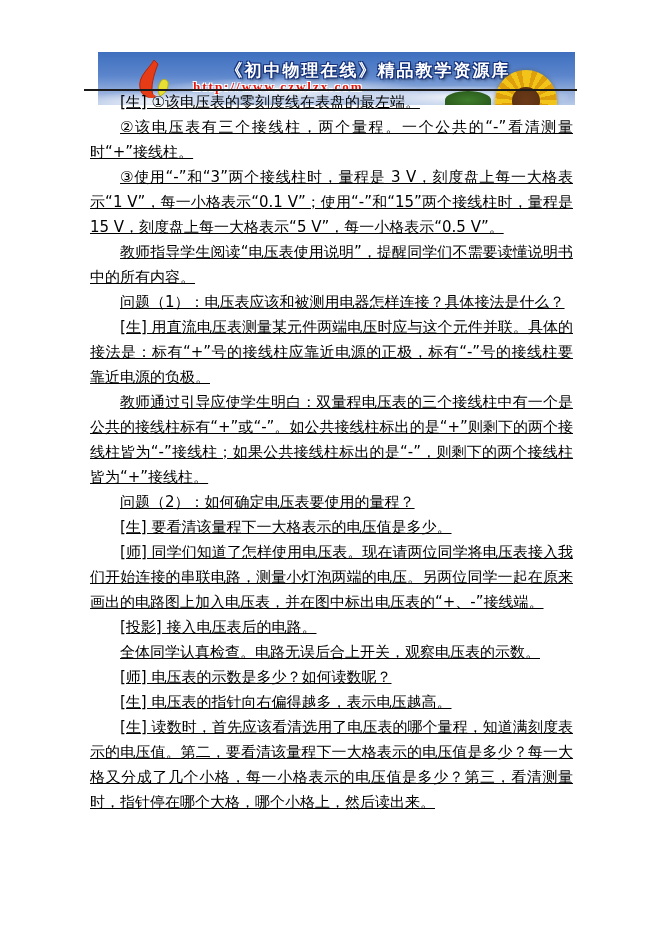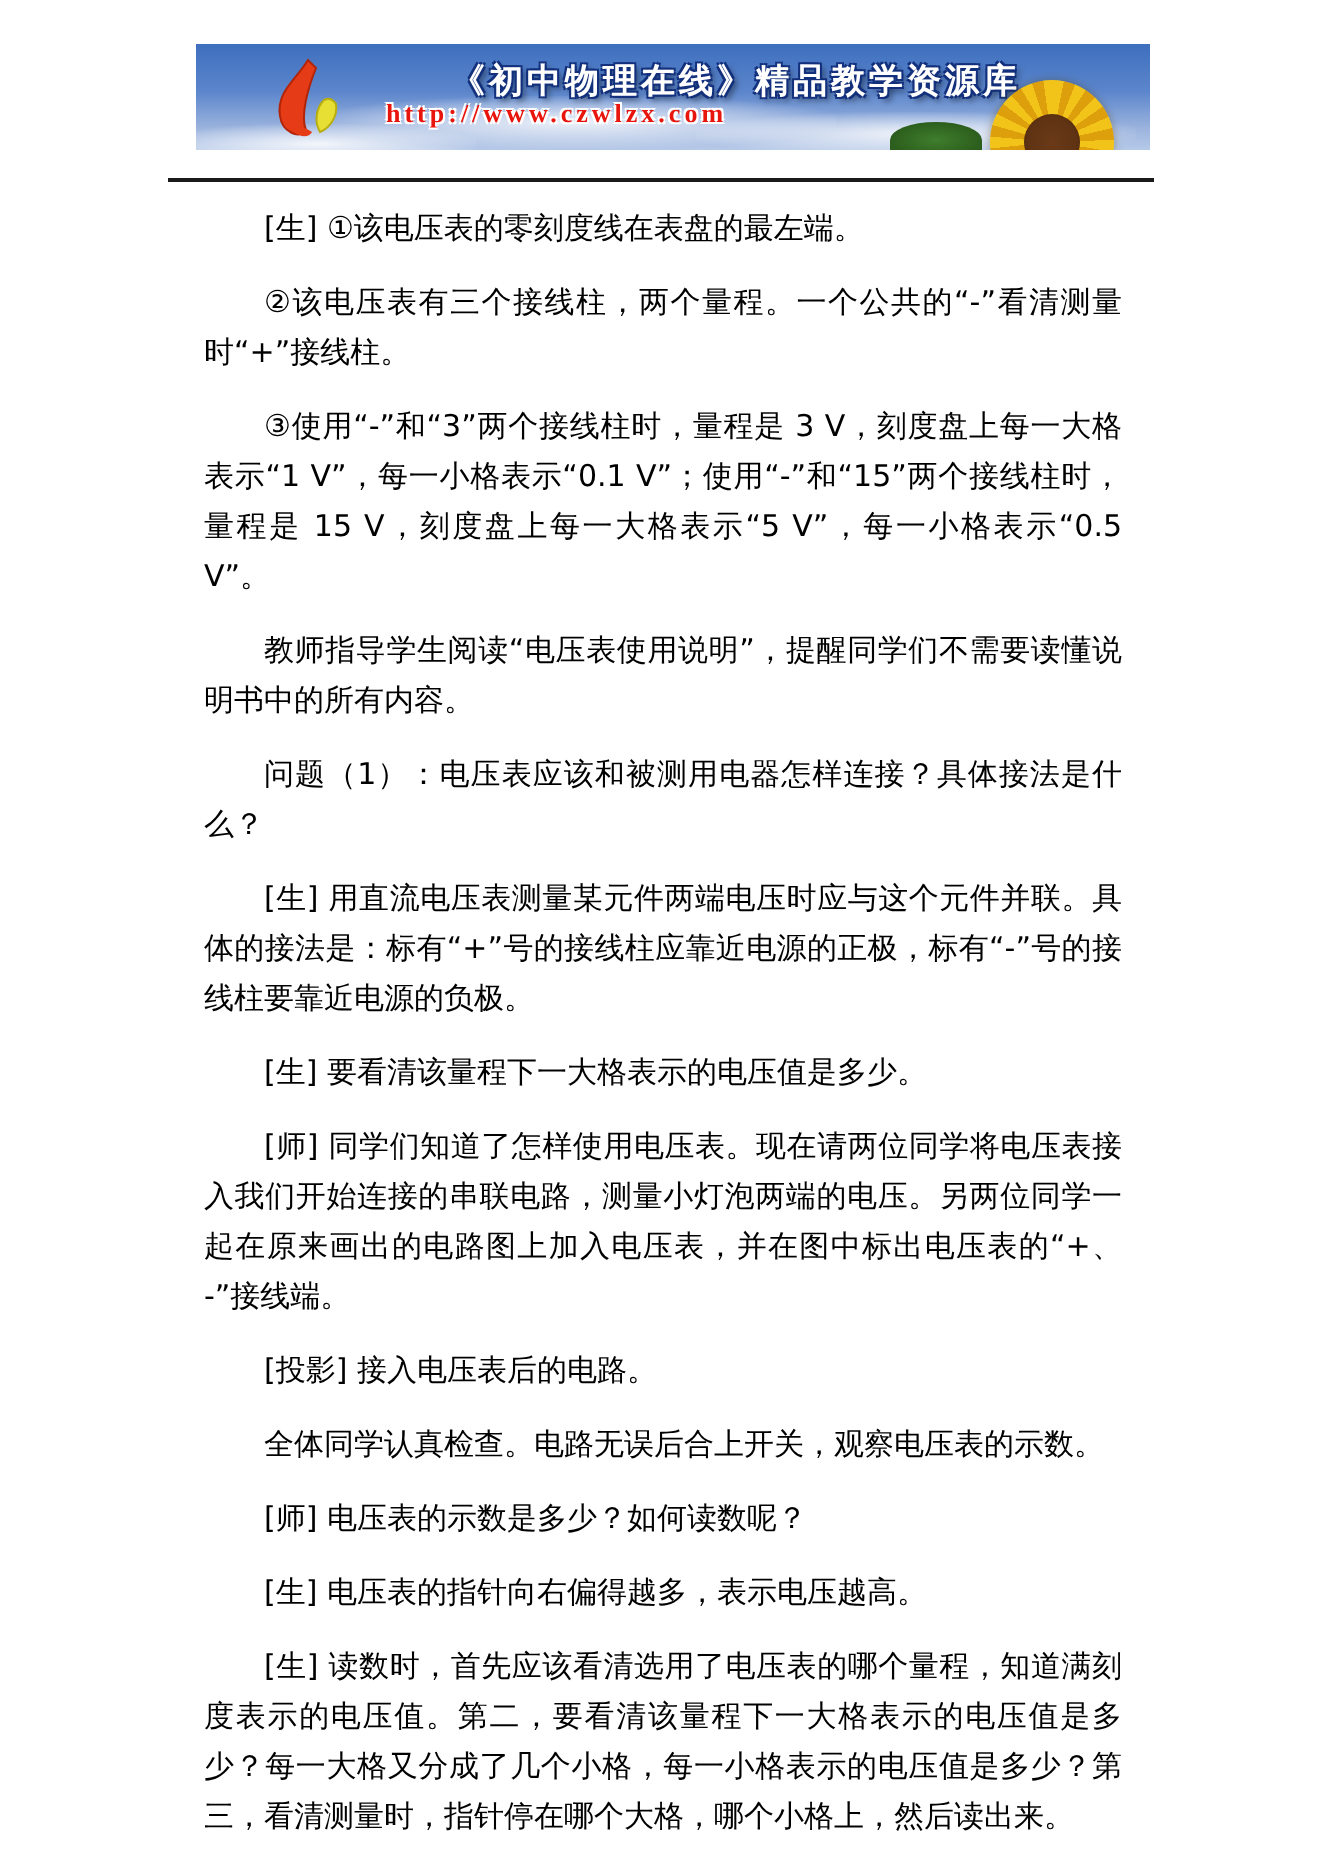--- a/index.html
+++ b/index.html
@@ -10,21 +10,21 @@
     background: #ffffff;
     overflow: hidden;
     font-family: "DejaVu Sans", sans-serif;
     color: #000000;
   }
 
   
   #banner {
     position: absolute;
     left: 98px;
-    top: 22px;
+    top: 52px;
     width: 477px;
     height: 53px;
     overflow: hidden;
     background: linear-gradient(to bottom, #3e6fbe 0%, #5c86cc 45%, #9cb4de 80%, #b6c9e8 100%);
   }
   .cloud {
     position: absolute;
     background: radial-gradient(ellipse at center, rgba(255,255,255,0.85) 0%, rgba(255,255,255,0.25) 55%, rgba(255,255,255,0) 75%);
   }
   .cloud.c1 { left: 60px;  top: 26px; width: 260px; height: 26px; }
@@ -109,23 +109,24 @@
     position: absolute;
     left: 90px;
     top: 90px;
     width: 483px;
     font-size: 15px;
     line-height: 25px;
     text-align: justify;
     color: #000000;
   }
   #doc-body p {
-    margin: 12px;
+    margin: 0;
     text-indent: 2em;
     word-break: break-all;
+    text-decoration: underline;
   }
 </style>
 </head>
 <body>
 
 <div id="page">
 
   <div id="banner">
     <div class="cloud c1"></div>
     <div class="cloud c2"></div>
@@ -146,20 +147,22 @@
 
   <div class="banner-divider"></div>
 
   <div id="doc-body">
     <p>[生] ①该电压表的零刻度线在表盘的最左端。</p>
     <p>②该电压表有三个接线柱，两个量程。一个公共的“-”看清测量时“+”接线柱。</p>
     <p>③使用“-”和“3”两个接线柱时，量程是 3 V，刻度盘上每一大格表示“1 V”，每一小格表示“0.1 V”；使用“-”和“15”两个接线柱时，量程是 15 V，刻度盘上每一大格表示“5 V”，每一小格表示“0.5 V”。</p>
     <p>教师指导学生阅读“电压表使用说明”，提醒同学们不需要读懂说明书中的所有内容。</p>
     <p>问题（1）：电压表应该和被测用电器怎样连接？具体接法是什么？</p>
     <p>[生] 用直流电压表测量某元件两端电压时应与这个元件并联。具体的接法是：标有“+”号的接线柱应靠近电源的正极，标有“-”号的接线柱要靠近电源的负极。</p>
+    <p>教师通过引导应使学生明白：双量程电压表的三个接线柱中有一个是公共的接线柱标有“+”或“-”。如公共接线柱标出的是“+”则剩下的两个接线柱皆为“-”接线柱；如果公共接线柱标出的是“-”，则剩下的两个接线柱皆为“+”接线柱。</p>
+    <p>问题（2）：如何确定电压表要使用的量程？</p>
     <p>[生] 要看清该量程下一大格表示的电压值是多少。</p>
     <p>[师] 同学们知道了怎样使用电压表。现在请两位同学将电压表接入我们开始连接的串联电路，测量小灯泡两端的电压。另两位同学一起在原来画出的电路图上加入电压表，并在图中标出电压表的“+、-”接线端。</p>
     <p>[投影] 接入电压表后的电路。</p>
     <p>全体同学认真检查。电路无误后合上开关，观察电压表的示数。</p>
     <p>[师] 电压表的示数是多少？如何读数呢？</p>
     <p>[生] 电压表的指针向右偏得越多，表示电压越高。</p>
     <p>[生] 读数时，首先应该看清选用了电压表的哪个量程，知道满刻度表示的电压值。第二，要看清该量程下一大格表示的电压值是多少？每一大格又分成了几个小格，每一小格表示的电压值是多少？第三，看清测量时，指针停在哪个大格，哪个小格上，然后读出来。</p>
 
   </div>
 

